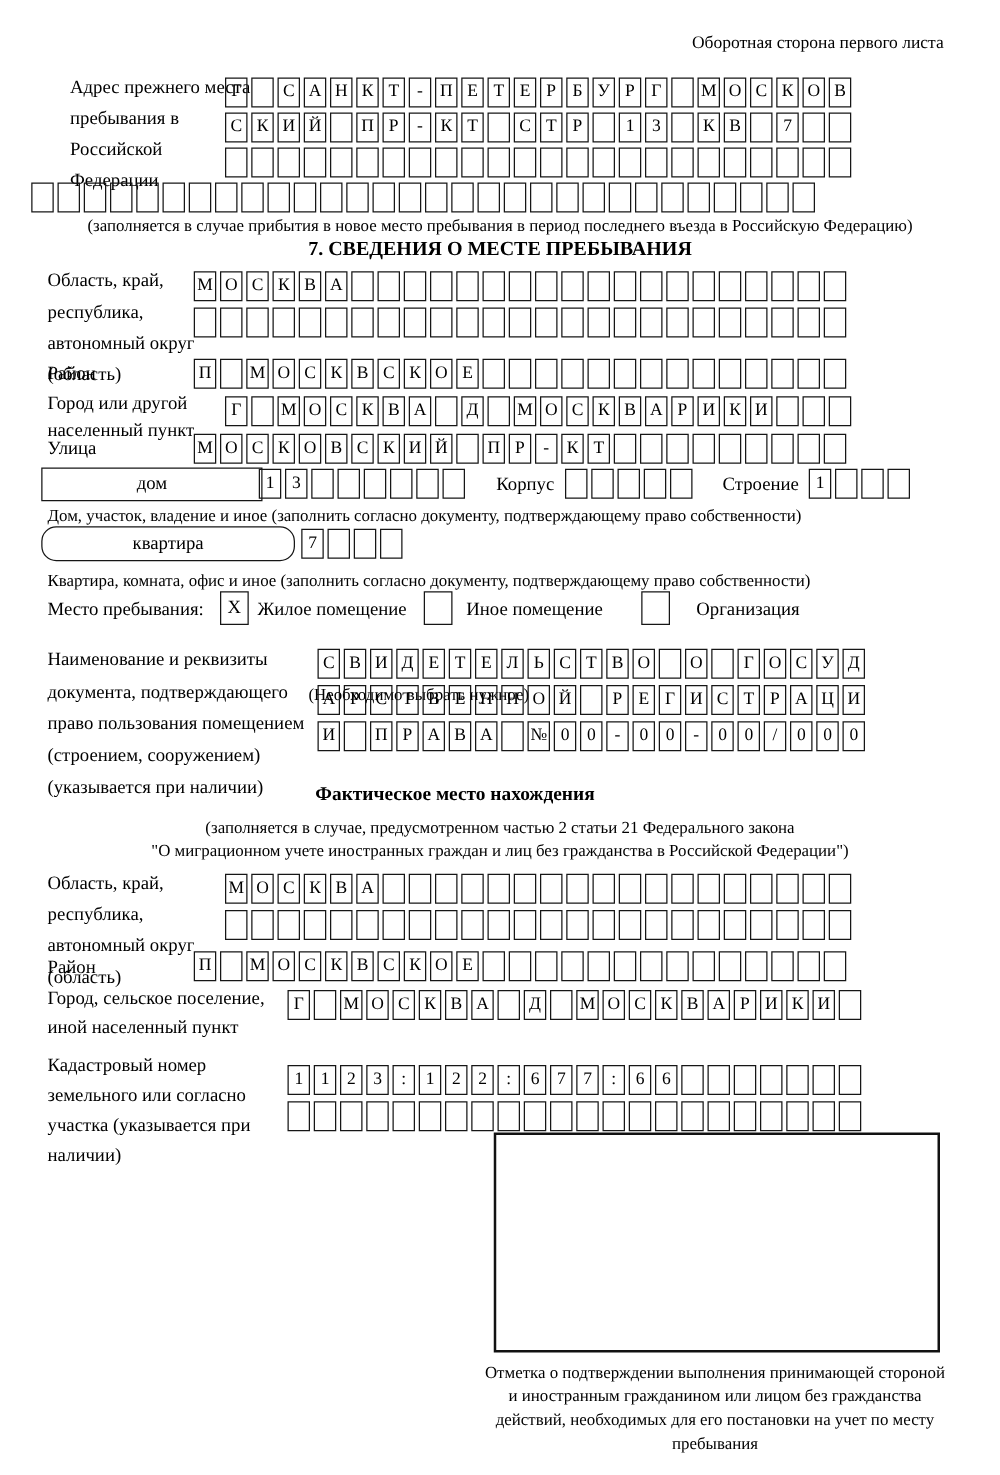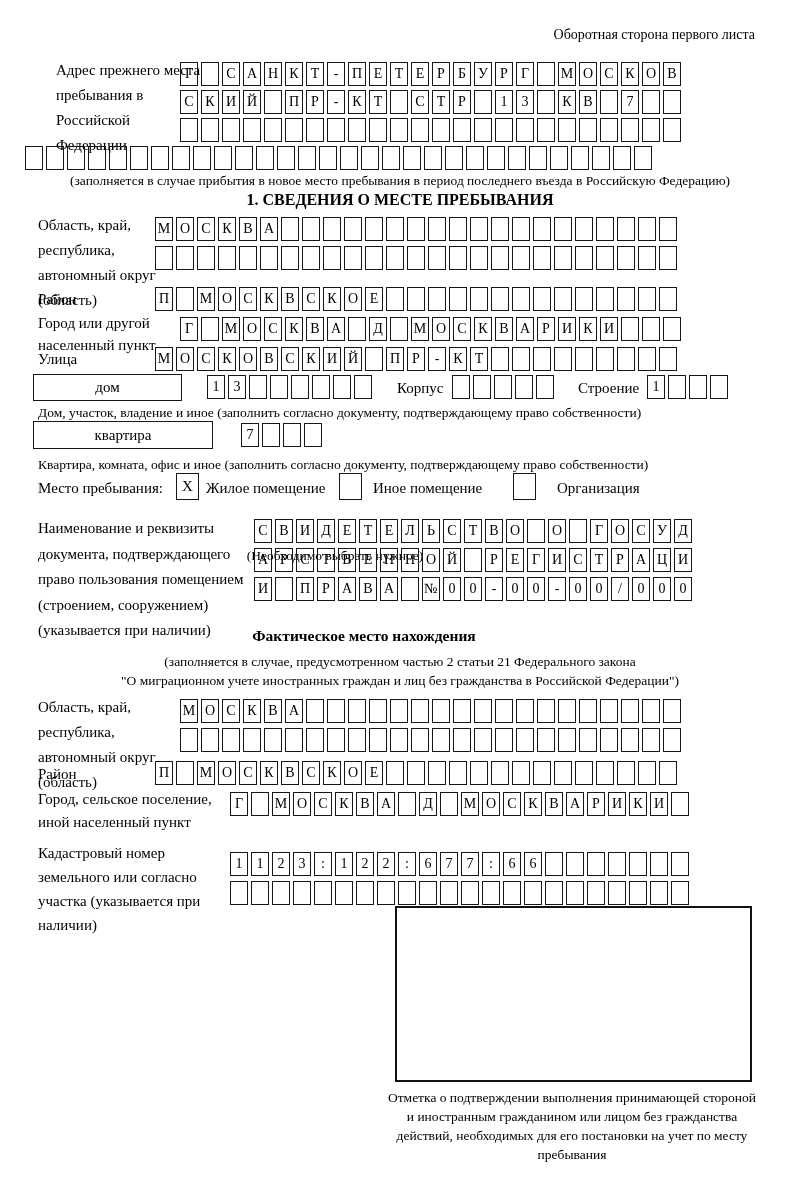--- a/index.html
+++ b/index.html
@@ -133,21 +133,21 @@
       <span class="cell"></span>
       <span class="cell"></span>
       <span class="cell"></span>
       <span class="cell"></span>
       <span class="cell"></span>
       <span class="cell"></span>
       <span class="cell"></span>
     </div>
   <div class="abs note center" style="top:172px;left:0;width:800px;">(заполняется в случае прибытия в новое место пребывания в период последнего въезда в Российскую Федерацию)</div>
 
-  <div class="abs bold center" style="top:191px;left:0;width:800px;font-size:16px;">1. СВЕДЕНИЯ О МЕСТЕ ПРЕБЫВАНИЯ</div>
+  <div class="abs bold center" style="top:191px;left:0;width:800px;font-size:16px;">7. СВЕДЕНИЯ О МЕСТЕ ПРЕБЫВАНИЯ</div>
 
   <div class="abs lbl" style="top:213px;left:38px;width:122px;">Область, край, республика, автономный округ (область)</div>
   <div class="abs grid" style="top:217px;left:155px;">
       <span class="cell">М</span>
       <span class="cell">О</span>
       <span class="cell">С</span>
       <span class="cell">К</span>
       <span class="cell">В</span>
       <span class="cell">А</span>
       <span class="cell"></span>
@@ -277,21 +277,21 @@
       <span class="cell"></span>
       <span class="cell"></span>
       <span class="cell"></span>
       <span class="cell"></span>
       <span class="cell"></span>
       <span class="cell"></span>
       <span class="cell"></span>
       <span class="cell"></span>
     </div>
 
-  <div class="abs boxlabel" style="top:374px;left:33px;width:149px;height:27px;">дом</div>
+  <div class="abs boxlabel" style="top:374px;left:33px;width:177px;height:27px;">дом</div>
   <div class="abs grid" style="top:375px;left:207px;">
       <span class="cell">1</span>
       <span class="cell">3</span>
       <span class="cell"></span>
       <span class="cell"></span>
       <span class="cell"></span>
       <span class="cell"></span>
       <span class="cell"></span>
       <span class="cell"></span>
     </div>
@@ -305,21 +305,21 @@
     </div>
   <div class="abs lbl" style="top:376px;left:578px;">Строение</div>
   <div class="abs grid" style="top:375px;left:647px;">
       <span class="cell">1</span>
       <span class="cell"></span>
       <span class="cell"></span>
       <span class="cell"></span>
     </div>
   <div class="abs note" style="top:404px;left:38px;">Дом, участок, владение и иное (заполнить согласно документу, подтверждающему право собственности)</div>
 
-  <div class="abs boxlabel" style="top:421px;left:33px;width:180px;height:28px;">квартира</div>
+  <div class="abs boxlabel" style="top:421px;left:33px;width:203px;height:28px;border-radius:12px;">квартира</div>
   <div class="abs grid" style="top:423px;left:241px;">
       <span class="cell">7</span>
       <span class="cell"></span>
       <span class="cell"></span>
       <span class="cell"></span>
     </div>
   <div class="abs note" style="top:456px;left:38px;">Квартира, комната, офис и иное (заполнить согласно документу, подтверждающему право собственности)</div>
 
   <div class="abs lbl" style="top:476px;left:38px;">Место пребывания:</div>
   <div class="abs checkbox" style="top:473px;left:176px;">X</div>

